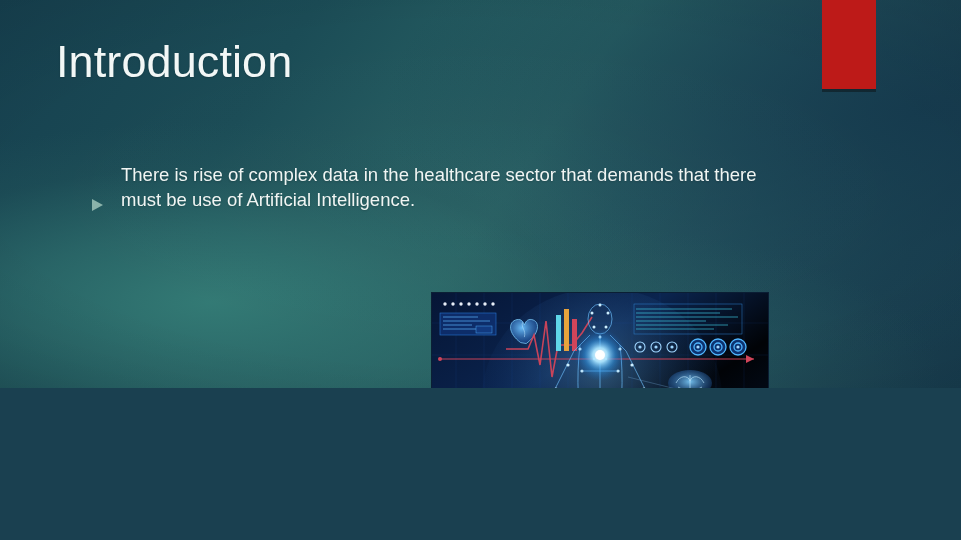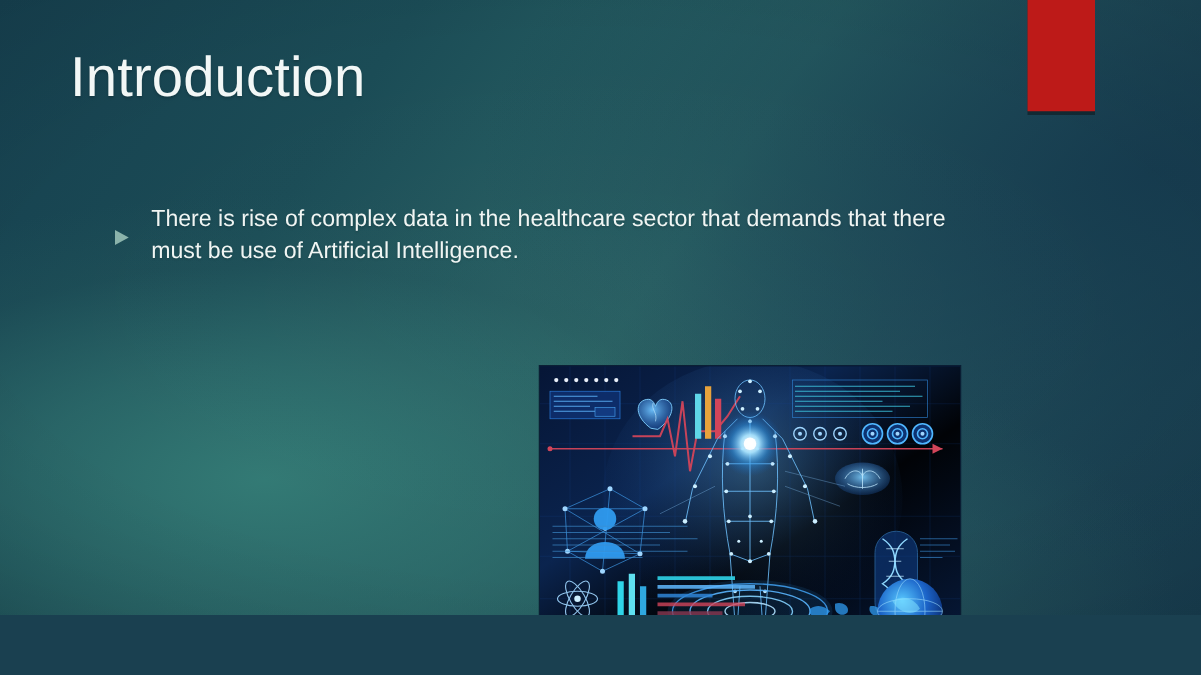--- a/index.html
+++ b/index.html
@@ -11,21 +11,21 @@
     width: 961px;
     height: 540px;
     overflow: hidden;
     font-family: "Liberation Sans", sans-serif;
   }
 
   
   #slide {
     position: relative;
     width: 961px;
-    height: 492px;
+    height: 388px;
     overflow: hidden;
     background:
       radial-gradient(ellipse 62% 58% at 22% 78%, rgba(52,124,118,0.95) 0%, rgba(47,112,110,0.70) 32%, rgba(36,88,92,0.30) 60%, rgba(30,70,80,0.0) 80%),
       radial-gradient(ellipse 55% 50% at 55% 96%, rgba(43,104,104,0.80) 0%, rgba(38,90,94,0.38) 45%, rgba(30,70,80,0.0) 78%),
       radial-gradient(ellipse 70% 80% at 96% 28%, rgba(20,56,76,0.85) 0%, rgba(22,60,78,0.45) 45%, rgba(25,66,82,0.0) 80%),
       linear-gradient(125deg, #16404f 0%, #1b4c56 26%, #2a6566 52%, #24545f 70%, #1b4151 88%, #173c4e 100%);
   }
   
   #slide::after {
     content: "";
@@ -65,21 +65,21 @@
   
   .body-list {
     position: absolute;
     left: 92px;
     top: 163px;
     width: 690px;
     z-index: 2;
   }
   .bullet-row {
     display: flex;
-    align-items: center;
+    align-items: flex-end;
     margin-bottom: 11px;
   }
   .bullet-marker {
     flex: 0 0 auto;
     width: 12px;
     height: 13px;
     margin-top: 5px;
     margin-right: 17px;
     position: relative;
   }

